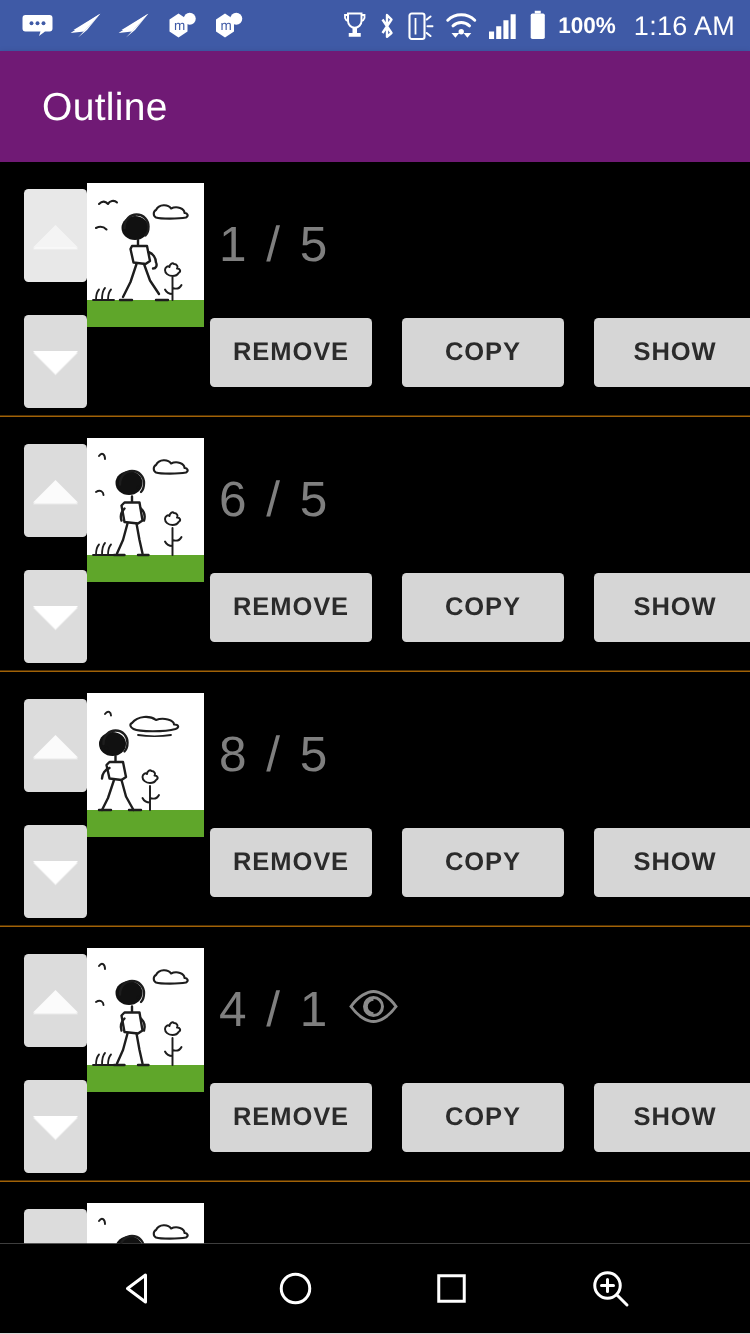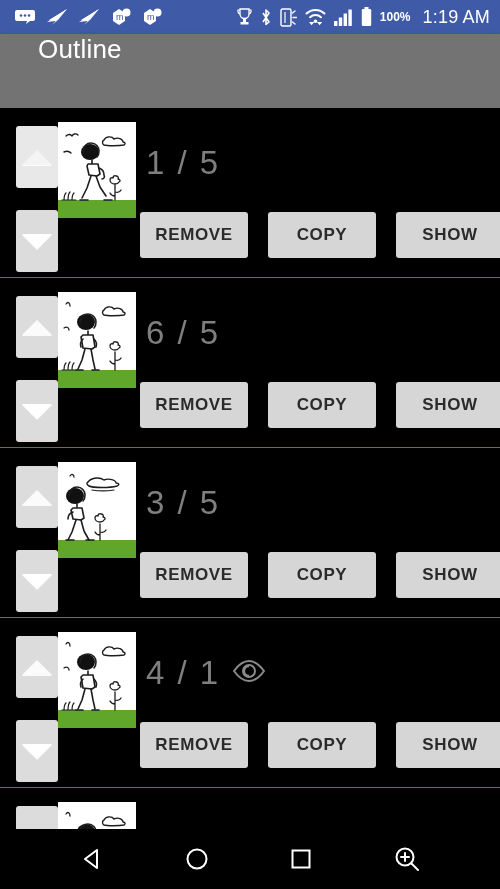--- a/index.html
+++ b/index.html
@@ -13,27 +13,27 @@
 
   
   .statusbar {
     height: 34px; background: #3f5aa6; color: #fff;
     display: flex; align-items: center; padding: 0 10px 0 14px;
     font-size: 17px; letter-spacing: .2px;
   }
   .sb-left { display: flex; align-items: center; gap: 11px; }
   .sb-right { display: flex; align-items: center; gap: 8px; margin-left: auto; }
   .sb-ico { display: block; }
-  .sb-battery-text { font-size: 12px; font-weight: bold; letter-spacing: 0; }
+  .sb-battery-text { font-size: 15px; font-weight: bold; letter-spacing: 0; }
   .sb-clock { font-size: 18px; margin-left: 4px; }
 
   
   .appbar {
-    height: 74px; background: #737373; display: flex; 
-    padding-left: 38px; box-shadow: 0 2px 5px rgba(0,0,0,.22);
+    height: 74px; background: #701a75; display: flex; align-items: center;
+    padding-left: 28px; box-shadow: 0 2px 5px rgba(0,0,0,.22);
     position: relative; z-index: 5;
   }
   .appbar-title { color: #fff; font-size: 26px; font-weight: normal; letter-spacing: .2px; }
 
   
   .list { position: absolute; top: 108px; left: 0; right: 0; bottom: 60px; background: #f8f8f8; overflow: hidden; }
   .row { position: relative; height: 170px; border-bottom: 1px solid #a16207; background: #000000; }
 
   .arrows { position: absolute; left: 16px; top: 18px; width: 42px; }
   .arrow-btn {
@@ -138,21 +138,21 @@
         <rect x="0" y="12" width="3.4" height="5" fill="#fff"></rect>
         <rect x="4.8" y="8.5" width="3.4" height="8.5" fill="#fff"></rect>
         <rect x="9.6" y="4.5" width="3.4" height="12.5" fill="#fff"></rect>
         <rect x="14.4" y="0.5" width="3.4" height="16.5" fill="#fff"></rect>
       </svg>
       <svg class="sb-ico" width="11" height="20" viewBox="0 0 11 20">
         <rect x="3.5" y="0" width="4" height="2" fill="#fff"></rect>
         <rect x="0.8" y="2" width="9.4" height="17" rx="1.2" fill="#fff"></rect>
       </svg>
       <span class="sb-battery-text">100%</span>
-      <span class="sb-clock">1:19 AM</span>
+      <span class="sb-clock">1:16 AM</span>
     </div>
   </div>
 
   <div class="appbar">
     <span class="appbar-title">Outline</span>
   </div>
 
   <div class="list">
       <div class="row">
         <div class="arrows">
@@ -243,21 +243,21 @@
             <ellipse cx="17" cy="34" rx="9" ry="8" fill="#111"></ellipse>
             <path d="M11 34c0-6 4-9 8-9 5 0 8 4 8 8 0 3-1 5-2 6" fill="none" stroke="#1d1d1d" stroke-width="1.6" stroke-linecap="round" stroke-linejoin="round"></path>
             <circle cx="13" cy="37" r="1.2" fill="#111"></circle>
             <path d="M19 42v4M15 46h9l2 10-3 2-8-1-2-9z" fill="none" stroke="#1d1d1d" stroke-width="1.6" stroke-linecap="round" stroke-linejoin="round"></path>
             <path d="M15 50c-3 1-5 4-5 7" fill="none" stroke="#1d1d1d" stroke-width="1.6" stroke-linecap="round" stroke-linejoin="round"></path>
             <path d="M18 58l-4 12-4 8M23 58l3 11 5 9" fill="none" stroke="#1d1d1d" stroke-width="1.6" stroke-linecap="round" stroke-linejoin="round"></path>
             <path d="M8 78h8M28 78h8" fill="none" stroke="#1d1d1d" stroke-width="1.6" stroke-linecap="round" stroke-linejoin="round"></path>
           </svg>
         </div>
         <div class="counter">
-          <span>3 / 5</span>
+          <span>8 / 5</span>
         </div>
         <div class="btnrow">
           <button class="mbtn">REMOVE</button>
           <button class="mbtn">COPY</button>
           <button class="mbtn">SHOW</button>
         </div>
       </div>
       <div class="row">
         <div class="arrows">
           <div class="arrow-btn up">

